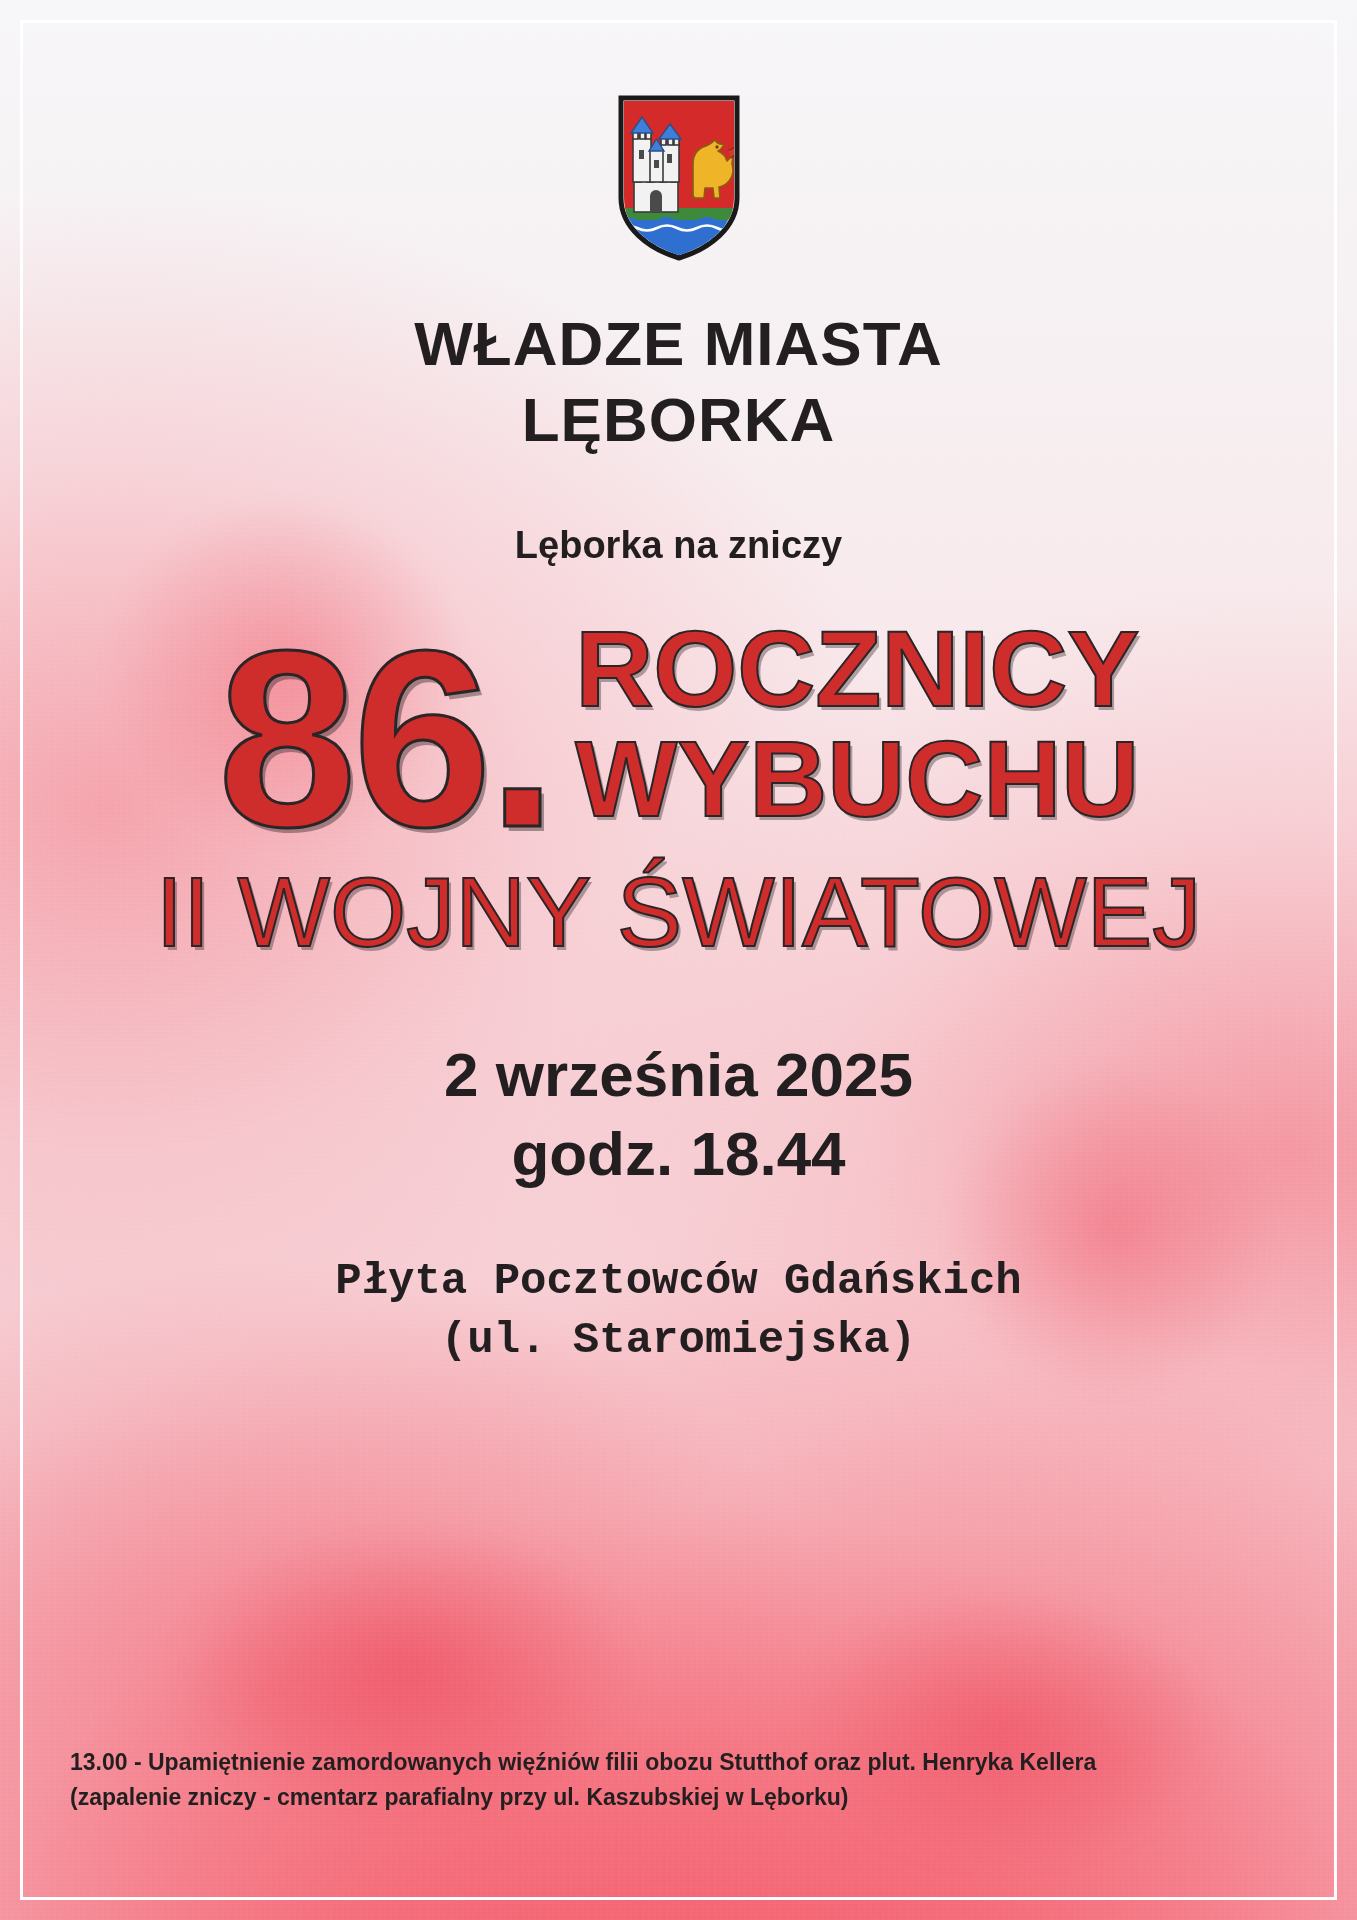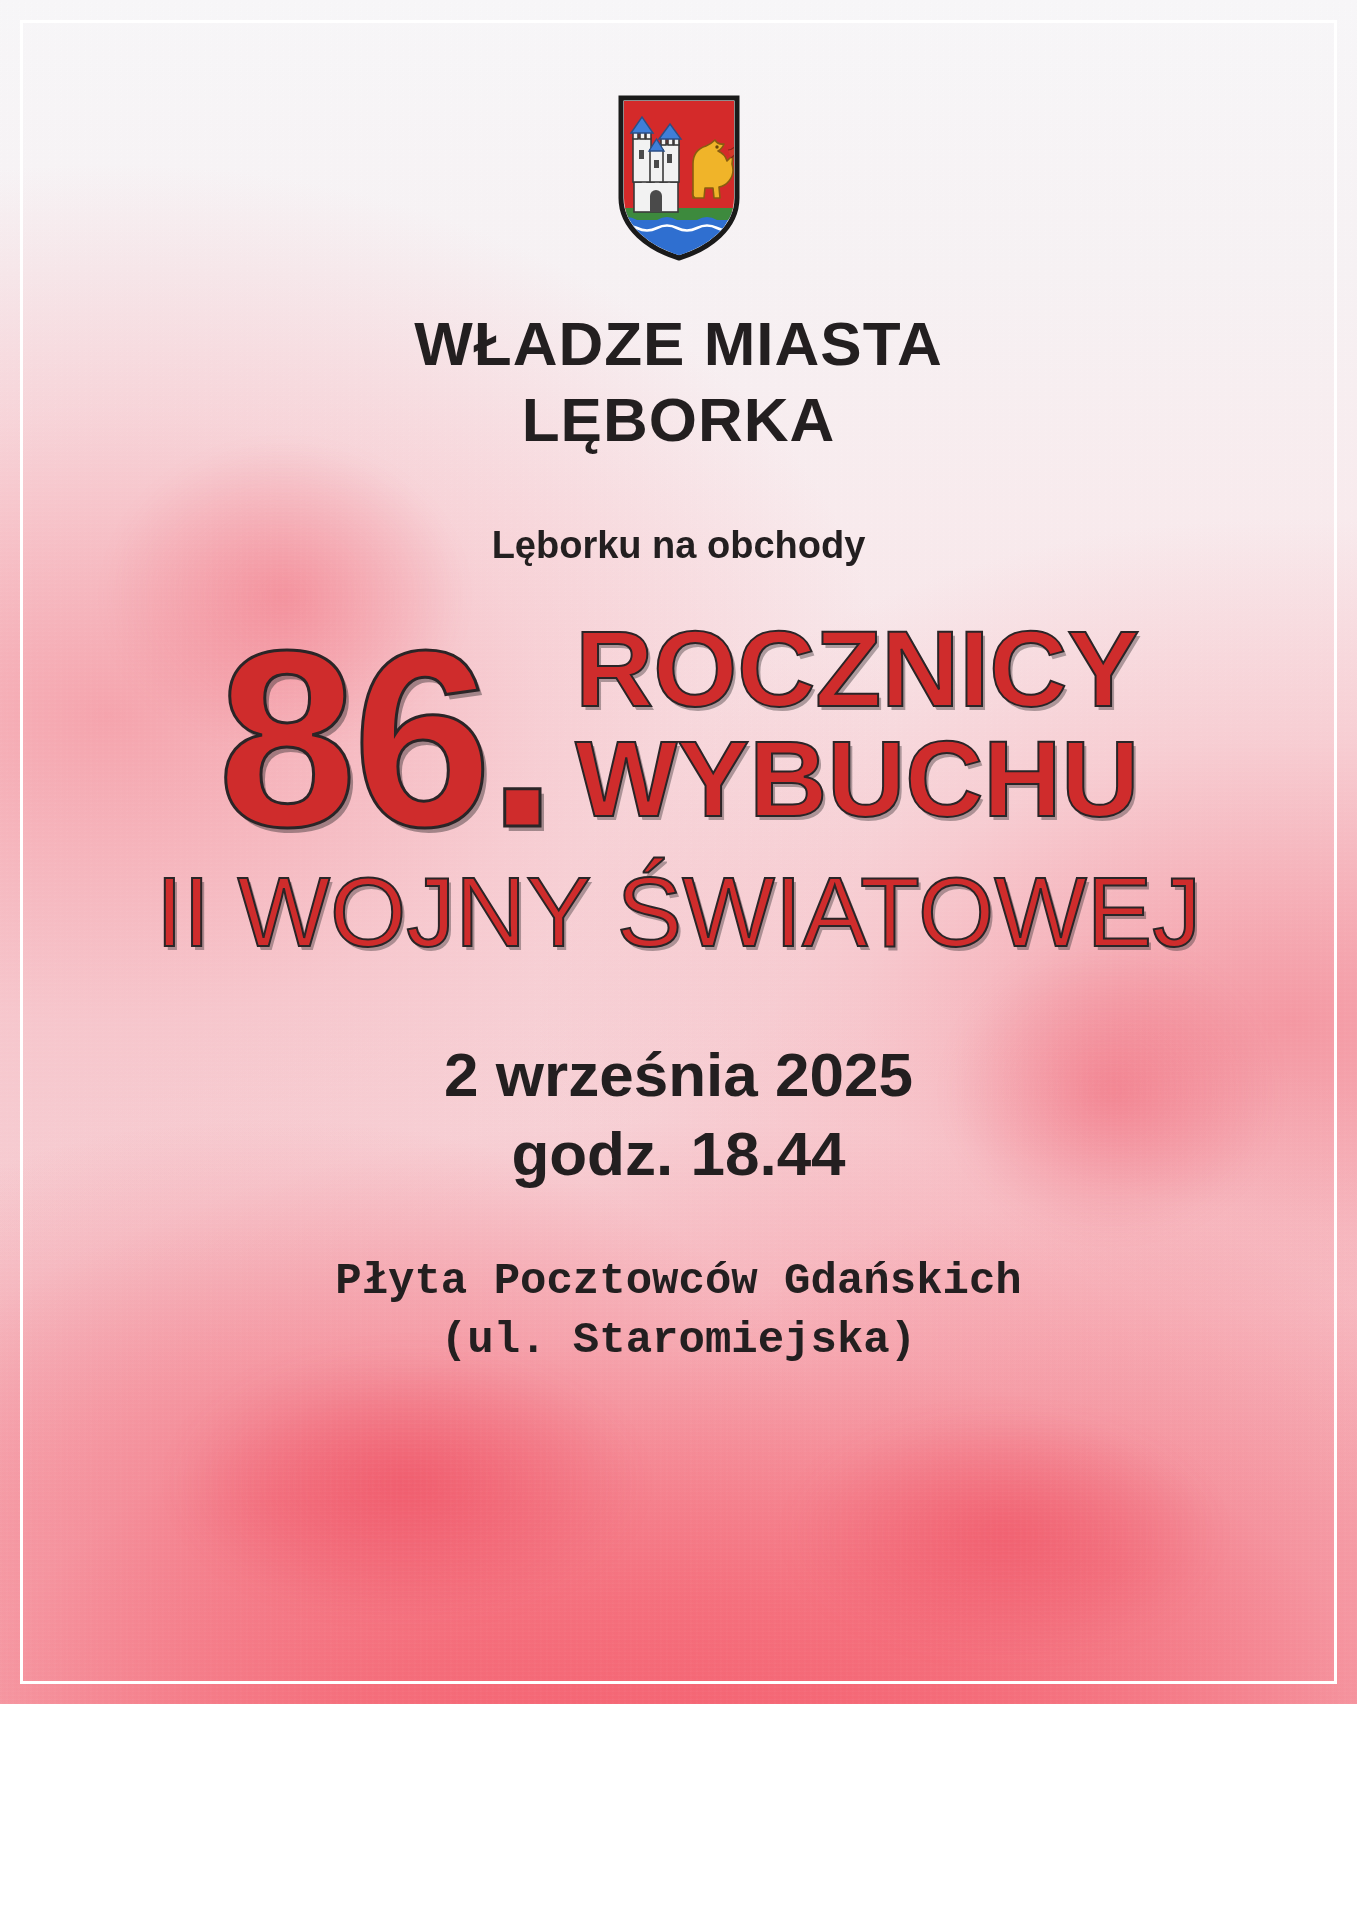--- a/index.html
+++ b/index.html
@@ -3,21 +3,21 @@
 <meta charset="utf-8">
 <style>
   html, body {
     margin: 0;
     padding: 0;
     background: #ffffff;
   }
   .poster {
     position: relative;
     width: 1357px;
-    height: 1704px;
+    height: 1920px;
     overflow: hidden;
     font-family: "Liberation Sans", sans-serif;
     background: #f6f4f6;
   }
 
   
   .wash {
     position: absolute;
     pointer-events: none;
   }
@@ -235,21 +235,21 @@
         </g>
       </g>
     </svg>
 
     <div class="authority">
       <div>WŁADZE MIASTA</div>
       <div>LĘBORKA</div>
     </div>
 
     <div class="invite">
-      <div>Lęborku na obchody</div>
+      <div>Lęborka na zniczy</div>
     </div>
 
     <div class="headline-block">
       <div class="hl-row">
         <span class="hl-number">86.</span>
         <span class="hl-stack">
           <span class="hl-word">ROCZNICY</span>
           <span class="hl-word">WYBUCHU</span>
         </span>
       </div>
@@ -261,14 +261,18 @@
       <div>godz. 18.44</div>
     </div>
 
     <div class="place">
       <div>Płyta Pocztowców Gdańskich</div>
       <div>(ul. Staromiejska)</div>
     </div>
 
   </div>
 
+  <div class="footnote">
+    <div>13.00 - Upamiętnienie zamordowanych więźniów filii obozu Stutthof oraz plut. Henryka Kellera</div>
+    <div>(zapalenie zniczy - cmentarz parafialny przy ul. Kaszubskiej w Lęborku)</div>
+  </div>
 
 </div>
 
 </body></html>

